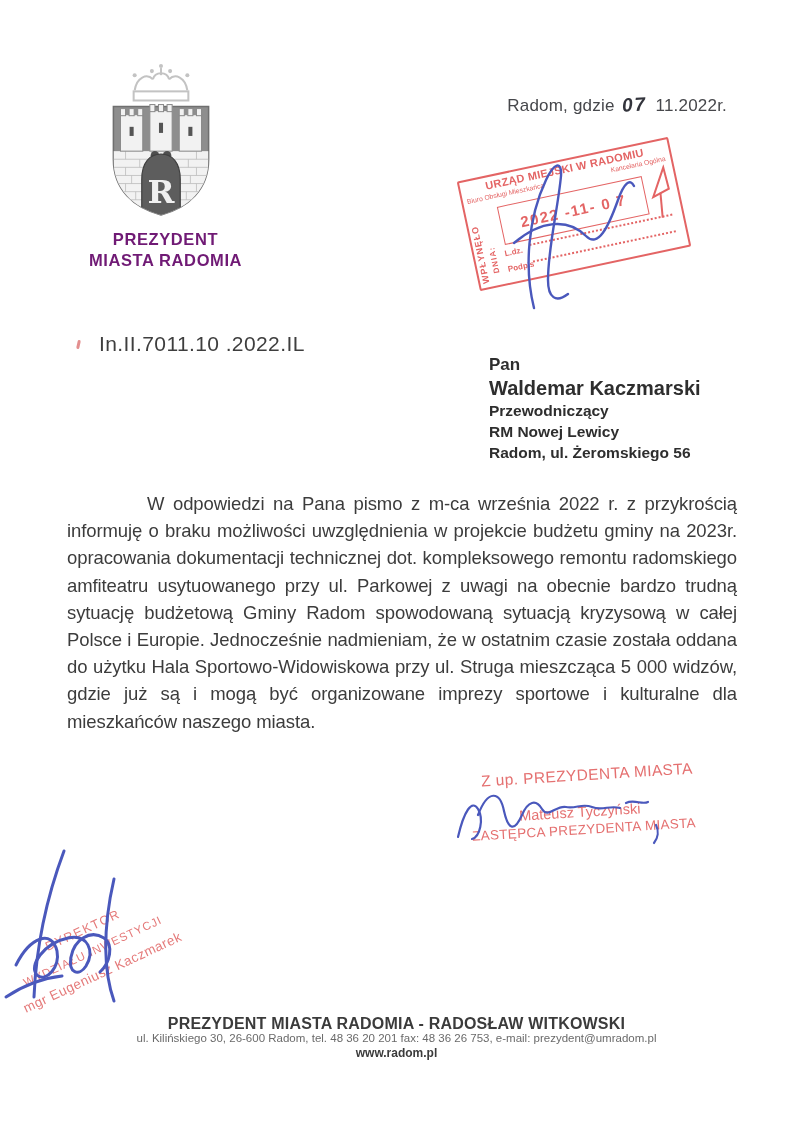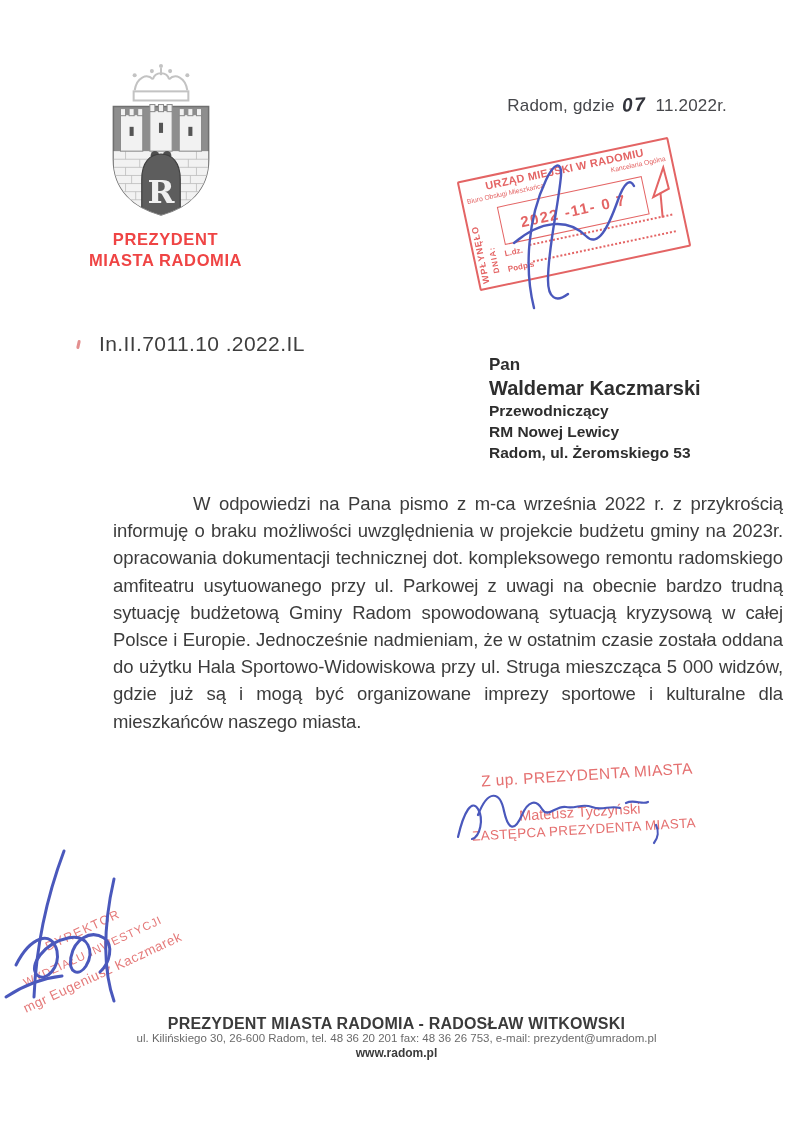--- a/index.html
+++ b/index.html
@@ -6,21 +6,21 @@
   .page{
     position:relative;width:793px;height:1121px;background:#ffffff;
     overflow:hidden;font-family:"Liberation Sans",sans-serif;color:#3c3c3c;
   }
   
   .date-line{position:absolute;top:94px;right:66px;font-size:17px;color:#46474b;letter-spacing:.2px;}
   .date-line .hand{font-style:italic;font-weight:bold;font-size:19px;color:#33343c;letter-spacing:2px;display:inline-block;transform:rotate(-4deg);margin:0 3px;}
   
   .crest{position:absolute;left:104px;top:62px;width:114px;height:156px;}
   
-  .org-name{position:absolute;left:58px;top:229px;width:215px;text-align:center;font-weight:bold;color:#ef4444;font-size:16.5px;letter-spacing:.6px;line-height:21px;}
+  .org-name{position:absolute;left:58px;top:229px;width:215px;text-align:center;font-weight:bold;color:#701a75;font-size:16.5px;letter-spacing:.6px;line-height:21px;}
   
   .stamp{position:absolute;left:466px;top:158px;width:216px;height:112px;transform:rotate(-12deg);color:#e04f4f;opacity:.88;z-index:2;}
   .stamp-border{position:absolute;inset:0;border:2px solid currentColor;border-radius:2px;}
   .stamp-title{position:absolute;top:4px;left:0;width:100%;text-align:center;font-size:11px;font-weight:bold;letter-spacing:.3px;white-space:nowrap;}
   .stamp-sub-left{position:absolute;top:18px;left:6px;font-size:6.8px;}
   .stamp-sub-right{position:absolute;top:17px;right:7px;font-size:6.8px;}
   .stamp-vert{position:absolute;writing-mode:vertical-rl;transform:rotate(180deg);font-weight:bold;letter-spacing:1px;}
   .stamp-vert.wplynelo{left:3px;top:30px;height:76px;font-size:9px;}
   .stamp-vert.dnia{left:16px;top:48px;height:50px;font-size:8px;}
   .stamp-datebox{position:absolute;left:34px;top:33px;width:146px;height:37px;border:1.5px solid currentColor;display:flex;align-items:center;justify-content:center;}
@@ -38,21 +38,21 @@
   .sc-left{left:2px;top:845px;width:155px;height:170px;}
   
   .reference{position:absolute;left:99px;top:332px;font-size:21px;color:#3e3e3e;letter-spacing:.4px;}
   .red-tick{position:absolute;left:77px;top:340px;width:3px;height:9px;background:#d96a6a;border-radius:2px;transform:rotate(12deg);opacity:.75;}
   
   .recipient{position:absolute;left:489px;top:354px;color:#2e2e2e;font-weight:bold;}
   .recipient .salutation{font-size:17px;line-height:22px;}
   .recipient .name{font-size:20px;line-height:24px;}
   .recipient .line{font-size:15.5px;line-height:21px;}
   
-  .body-text{position:absolute;left:67px;top:490px;width:670px;font-size:18.5px;line-height:27.2px;text-align:justify;text-indent:80px;color:#3c3c3c;letter-spacing:-.1px;margin-left:46px;}
+  .body-text{position:absolute;left:67px;top:490px;width:670px;font-size:18.5px;line-height:27.2px;text-align:justify;text-indent:80px;color:#3c3c3c;letter-spacing:-.1px;}
   
   .red-sig{position:absolute;color:#e26161;opacity:.9;white-space:nowrap;transform:rotate(-3.5deg);z-index:1;}
   .red-sig.on-behalf{left:481px;top:766px;font-size:15.5px;letter-spacing:.4px;}
   .red-sig.signer-name{left:519px;top:804px;font-size:14.5px;}
   .red-sig.signer-title{left:472px;top:822px;font-size:13.5px;letter-spacing:.3px;}
   
   .dir-stamp{position:absolute;left:-22px;top:916px;width:230px;transform:rotate(-25deg);color:#e06363;opacity:.85;text-align:center;z-index:1;}
   .dir-stamp .l1{font-size:12.5px;letter-spacing:1.5px;line-height:24px;}
   .dir-stamp .l2{font-size:11.5px;letter-spacing:1px;line-height:22px;}
   .dir-stamp .l3{font-size:13.5px;letter-spacing:.5px;line-height:26px;}
@@ -180,21 +180,21 @@
   </svg>
 
   <div class="red-tick"></div>
   <div class="reference">In.II.7011.10 .2022.IL</div>
 
   <div class="recipient">
     <div class="salutation">Pan</div>
     <div class="name">Waldemar Kaczmarski</div>
     <div class="line">Przewodniczący</div>
     <div class="line">RM  Nowej Lewicy</div>
-    <div class="line">Radom, ul. Żeromskiego 53</div>
+    <div class="line">Radom, ul. Żeromskiego 56</div>
   </div>
 
   <div class="body-text">W odpowiedzi na Pana pismo z m-ca września 2022 r.  z przykrością informuję o braku możliwości uwzględnienia w projekcie budżetu gminy na 2023r. opracowania dokumentacji technicznej dot. kompleksowego remontu radomskiego amfiteatru usytuowanego przy ul. Parkowej  z uwagi na obecnie bardzo trudną sytuację budżetową Gminy Radom spowodowaną sytuacją kryzysową w całej Polsce i Europie. Jednocześnie nadmieniam, że w ostatnim czasie została oddana do użytku Hala Sportowo-Widowiskowa przy ul. Struga mieszcząca 5 000 widzów, gdzie  już są i mogą być organizowane imprezy sportowe i kulturalne dla mieszkańców naszego miasta.</div>
 
   <div class="red-sig on-behalf">Z up. PREZYDENTA MIASTA</div>
   <div class="red-sig signer-name">Mateusz Tyczyński</div>
   <div class="red-sig signer-title">ZASTĘPCA PREZYDENTA MIASTA</div>
   <svg class="scribble sc-sign" viewBox="0 0 235 80">
     <path d="M10,62 C16,36 24,24 30,34 C36,44 32,62 24,64" stroke-width="2.2"></path>
     <path d="M30,40 C40,14 52,16 56,36 C60,54 66,58 74,40 C80,26 88,24 94,34 C100,44 108,30 118,32 C128,34 134,28 144,32 C154,36 162,30 172,33" stroke-width="2.2"></path>

